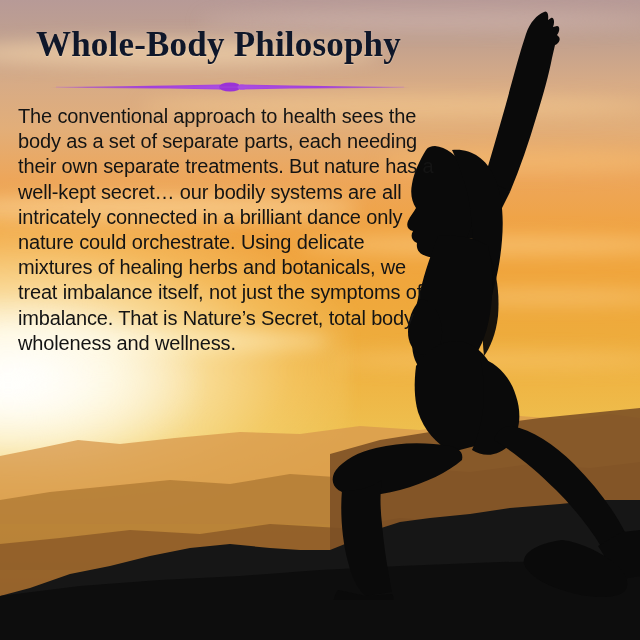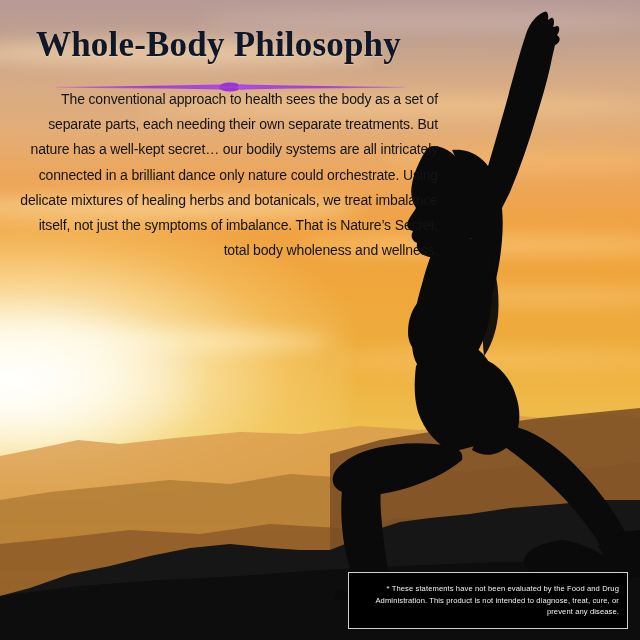--- a/index.html
+++ b/index.html
@@ -88,23 +88,23 @@
     font-weight:bold;font-size:35px;color:#0f172a;
     letter-spacing:.2px;white-space:nowrap;
     text-shadow:0 1px 1px rgba(255,240,215,.35);
   }
 
   
   .divider{position:absolute;left:50px;top:80px;width:360px;height:14px;}
 
   
   .copy{
-    position:absolute;left:18px;top:87px;width:420px;
-    text-align:right;color:#141414;
-    font-size:14px;line-height:25.2px;
+    position:absolute;left:18px;top:104px;width:420px;
+    text-align:left;color:#141414;
+    font-size:20px;line-height:25.2px;
     font-weight:400;letter-spacing:-.15px;
   }
   .copy p{margin:0;}
 </style>
 </head>
 <body>
 
 <div id="stage">
 
   <div class="sky"></div>
@@ -253,17 +253,14 @@
       <ellipse cx="192" cy="7" rx="4.5" ry="2.6" fill="#a84ae0"></ellipse>
 
       <rect x="6" y="6.6" width="348" height="0.9" fill="#b561e8" opacity=".35"></rect>
     </svg>
   </div>
 
   <div class="copy">
     <p>The conventional approach to health sees the body as a set of separate parts, each needing their own separate treatments. But nature has a well-kept secret… our bodily systems are all intricately connected in a brilliant dance only nature could orchestrate. Using delicate mixtures of healing herbs and botanicals, we treat imbalance itself, not just the symptoms of imbalance. That is Nature’s Secret, total body wholeness and wellness.</p>
   </div>
 
-  <div class="disclaimer">
-    <p>* These statements have not been evaluated by the Food and Drug Administration. This product is not intended to diagnose, treat, cure, or prevent any disease.</p>
-  </div>
 
 </div>
 
 </body></html>

